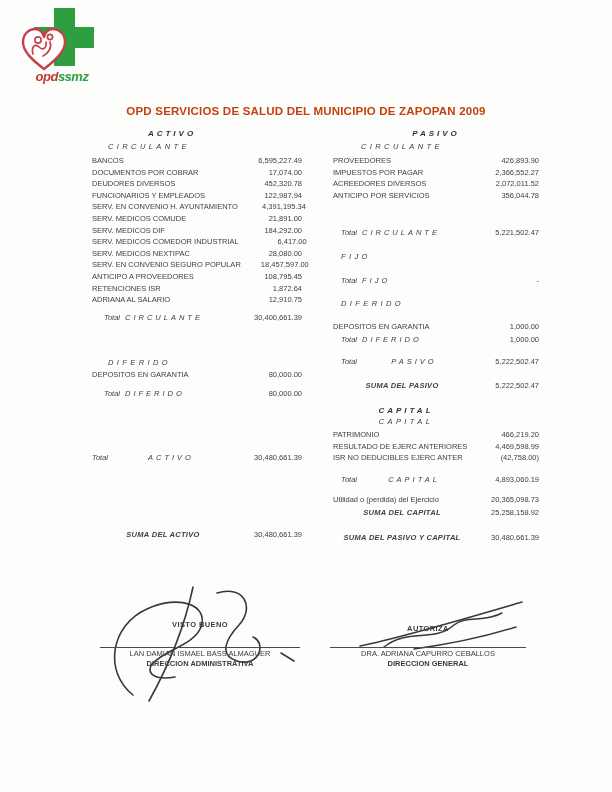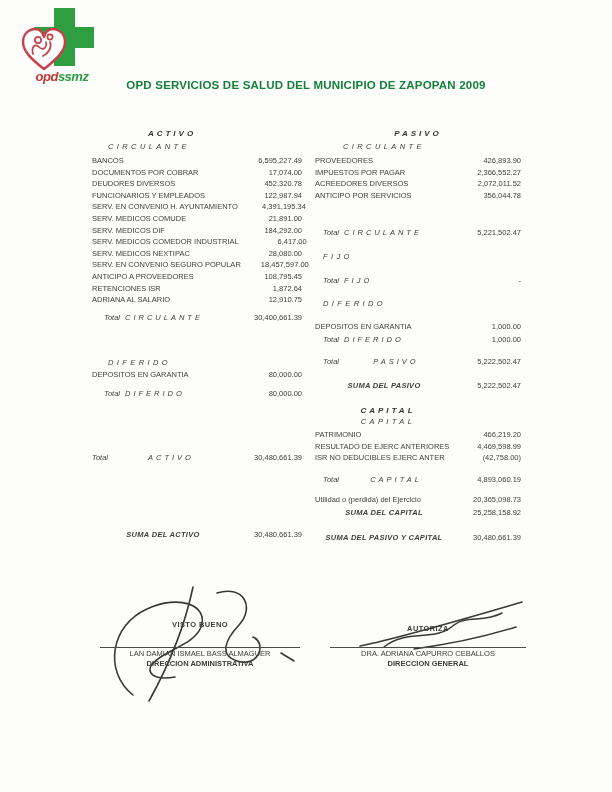--- a/index.html
+++ b/index.html
@@ -12,27 +12,27 @@
   
   .logo{position:absolute;left:20px;top:6px;width:86px;height:96px;}
   .logo svg{display:block;}
   .logo-text{
     position:absolute;left:0;top:64px;width:84px;text-align:center;
     font-style:italic;font-weight:bold;font-size:13px;letter-spacing:-.5px;line-height:14px;
   }
   .lt-red{color:#c03a35;}
   .lt-green{color:#2f9e41;}
   
-  .doc-header{position:absolute;left:0;top:79px;width:612px;text-align:center;color:#15803d;}
+  .doc-header{position:absolute;left:0;top:105px;width:612px;text-align:center;color:#c2410c;}
   .doc-title{font-weight:bold;font-size:11.5px;line-height:13px;letter-spacing:.2px;}
   .doc-subtitle{font-weight:bold;font-size:8.7px;line-height:11px;}
   
   .col{position:absolute;top:128px;font-size:7.5px;line-height:11.6px;}
   .col-left{left:92px;width:210px;}
-  .col-right{left:315px;width:206px;}
+  .col-right{left:333px;width:206px;}
   .sec-title{
     font-weight:bold;font-style:italic;font-size:8px;letter-spacing:3px;
     text-align:center;line-height:11px;color:#333;
   }
   .sec-title.shift-l{padding-right:50px;}
   .sec-title.shift-r{padding-right:60px;}
   .sub-heading{
     font-style:italic;font-size:7.5px;letter-spacing:3.4px;line-height:11px;color:#3c3c3c;
   }
   .row{display:flex;justify-content:space-between;align-items:baseline;}

